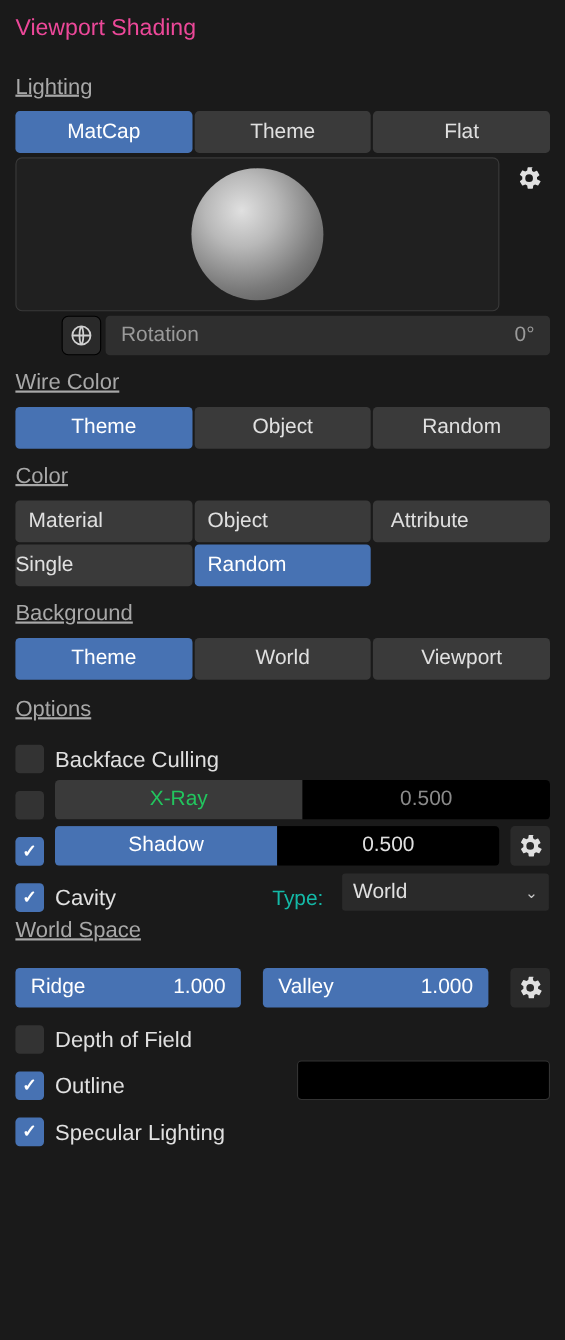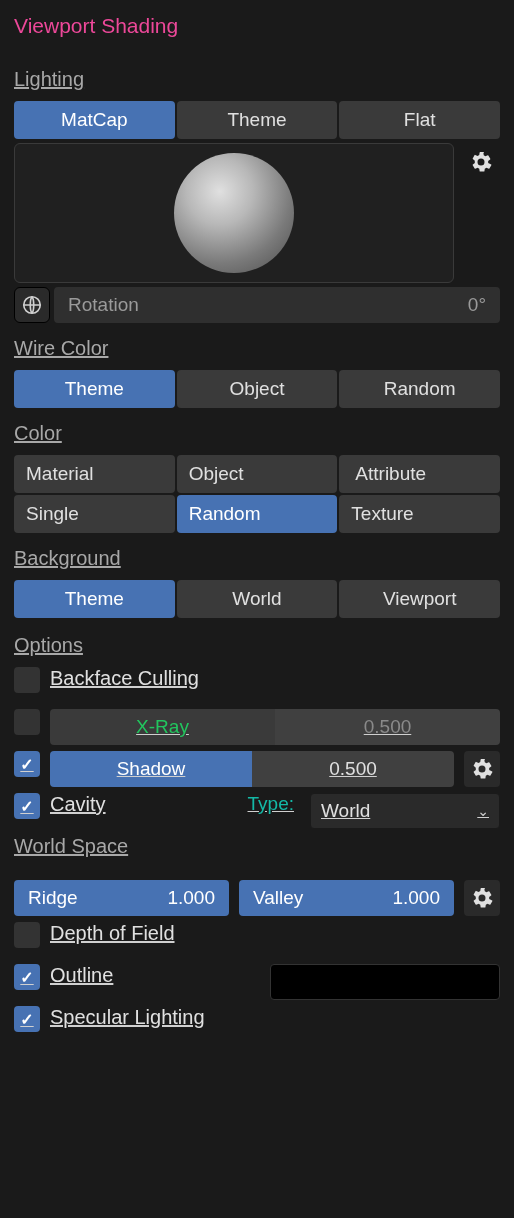--- a/index.html
+++ b/index.html
@@ -82,20 +82,21 @@
     align-items: center;
     justify-content: center;
     color: #e0e0e0;
   }
   .gear-btn svg { width: 24px; height: 24px; }
   .rotation-row {
     display: flex;
     gap: 4px;
     align-items: center;
     margin-bottom: 4px;
+    margin-left: 42px;
   }
   .world-icon-btn {
     width: 36px;
     height: 36px;
     background: #2a2a2a;
     border: 1px solid #000;
     border-radius: 6px;
     display: flex;
     align-items: center;
     justify-content: center;
@@ -111,25 +112,24 @@
     display: flex;
     align-items: center;
     justify-content: space-between;
     padding: 0 14px;
     font-size: 19px;
     color: #9a9a9a;
     cursor: ew-resize;
   }
   .opt-row {
     display: flex;
-    align-items: flex-start;
+    align-items: flex-end;
     gap: 10px;
     margin-bottom: 6px;
     height: 36px;
-    text-decoration: underline;
   }
   .checkbox {
     width: 26px;
     height: 26px;
     background: #333;
     border-radius: 4px;
     display: flex;
     align-items: center;
     justify-content: center;
     cursor: pointer;
@@ -159,21 +159,21 @@
   .slider-split .part-label {
     background: #4772b3;
     color: #fff;
     display: flex;
     align-items: center;
     justify-content: center;
     width: 50%;
     font-size: 19px;
   }
   .slider-split .part-value {
-    background: #404040;
+    background: #000000;
     color: #e0e0e0;
     display: flex;
     align-items: center;
     justify-content: center;
     width: 50%;
     font-size: 19px;
   }
   .slider-split.disabled .part-label { background: #3a3a3a; color: #22c55e; }
   .slider-split.disabled .part-value { color: #8a8a8a; }
   .type-label {
@@ -191,21 +191,21 @@
     align-items: center;
     justify-content: space-between;
     padding: 0 10px;
     color: #e0e0e0;
     font-size: 19px;
     cursor: pointer;
   }
   .dropdown .chev { font-size: 14px; color: #ccc; }
   .ws-row {
     display: flex;
-    gap: 10px;
+    gap: 20px;
     align-items: center;
     margin-bottom: 6px;
   }
   .ws-slider {
     flex: 1;
     height: 36px;
     background: #4772b3;
     border-radius: 4px;
     display: flex;
     align-items: center;
@@ -264,23 +264,22 @@
   <button class="seg-btn active">Theme</button>
   <button class="seg-btn">Object</button>
   <button class="seg-btn">Random</button>
 </div>
 
 <div class="section-label">Color</div>
 <div class="grid2x3">
   <button class="seg-btn" style="text-align:left;padding-left:12px">Material</button>
   <button class="seg-btn" style="text-align:left;padding-left:12px">Object</button>
   <button class="seg-btn" style="text-align:left;padding-left:16px">Attribute</button>
-  <button class="seg-btn" style="text-align:left;padding-left:12px">Single</button>
+  <button class="seg-btn" style="text-align:left;">Single</button>
   <button class="seg-btn active" style="text-align:left;padding-left:12px">Random</button>
-  <button class="seg-btn" style="text-align:left;padding-left:12px">Texture</button>
 </div>
 
 <div class="section-label">Background</div>
 <div class="btn-row">
   <button class="seg-btn active">Theme</button>
   <button class="seg-btn">World</button>
   <button class="seg-btn">Viewport</button>
 </div>
 
 <div class="section-label" style="margin-top:16px">Options</div>

